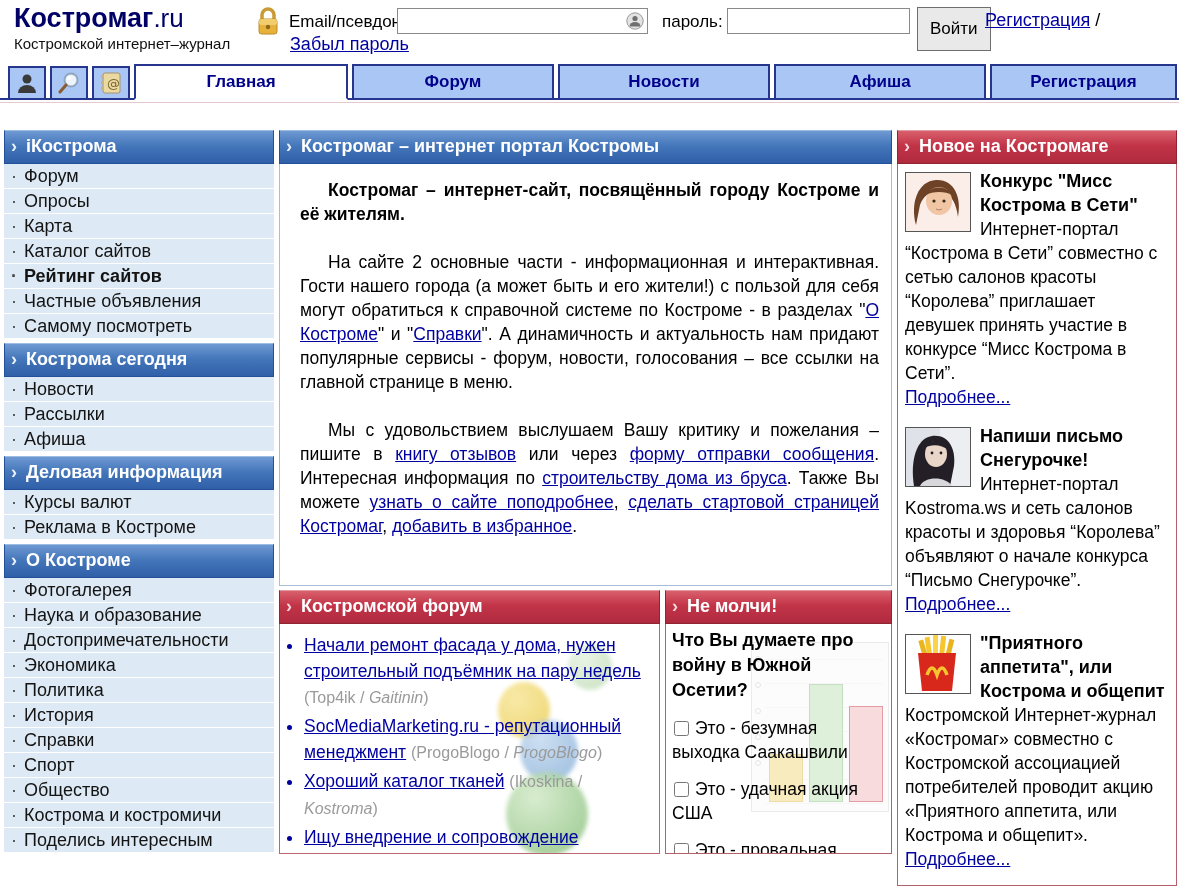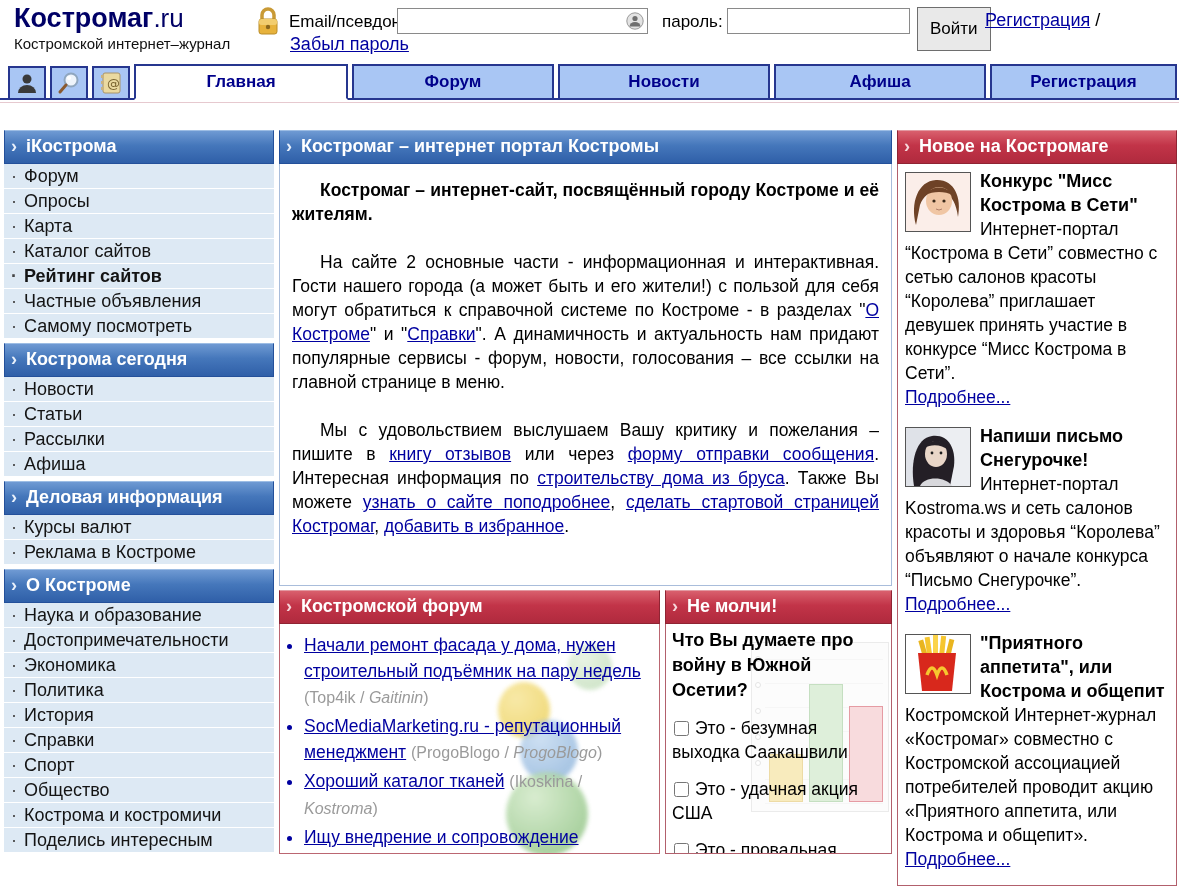--- a/index.html
+++ b/index.html
@@ -57,21 +57,21 @@
 
   
   .side-hdr { margin-top:4px; }
   .side-hdr:first-child { margin-top:0; }
   .side-item { background:#dde9f4; border-bottom:1px solid #fff; padding:2px 6px 2px 7px; font-size:18px; color:#141414; cursor:pointer; line-height:20px; }
   .side-item .b { color:#444; margin-right:7px; }
   .side-item.bold { font-weight:bold; }
 
   
   .article-box { border:1px solid #a9bddb; border-top:none; background:#fff; height:422px; overflow:hidden; padding:14px 12px 8px 12px; }
-  .article-box p { margin:0 0 24px 0; font-size:17.5px; line-height:24px; text-align:justify; text-indent:28px; }
+  .article-box p { margin:0 0 24px 8px; font-size:17.5px; line-height:24px; text-align:justify; text-indent:28px; }
   .article-box p.bold { font-weight:bold; }
   .center-row { display:flex; margin-top:4px; }
   .forum-col { width:381px; flex:none; }
   .poll-col { flex:1; margin-left:5px; }
 
   
   .forum-box { position:relative; border:1px solid #bb6671; border-top:none; background:#fff; height:230px; overflow:hidden; }
   .forum-box ul { position:relative; z-index:1; margin:8px 2px 0 0; padding-left:24px; }
   .forum-box li { font-size:17.5px; line-height:26px; margin-bottom:2px; color:#0000a0; }
   .forum-box li a { font-size:17.5px; }
@@ -188,29 +188,29 @@
     <div class="side-item"><span class="b">·</span><span>Форум</span></div>
     <div class="side-item"><span class="b">·</span><span>Опросы</span></div>
     <div class="side-item"><span class="b">·</span><span>Карта</span></div>
     <div class="side-item"><span class="b">·</span><span>Каталог сайтов</span></div>
     <div class="side-item bold"><span class="b">·</span><span>Рейтинг сайтов</span></div>
     <div class="side-item"><span class="b">·</span><span>Частные объявления</span></div>
     <div class="side-item"><span class="b">·</span><span>Самому посмотреть</span></div>
 
     <div class="side-hdr hdr hdr-blue"><span class="arrow">›</span><span>Кострома сегодня</span></div>
     <div class="side-item"><span class="b">·</span><span>Новости</span></div>
-    <div class="side-item"><span class="b">·</span><span>Статьи</span></div>
     <div class="side-item"><span class="b">·</span><span>Рассылки</span></div>
     <div class="side-item"><span class="b">·</span><span>Афиша</span></div>
 
     <div class="side-hdr hdr hdr-blue"><span class="arrow">›</span><span>Деловая информация</span></div>
     <div class="side-item"><span class="b">·</span><span>Курсы валют</span></div>
     <div class="side-item"><span class="b">·</span><span>Реклама в Костроме</span></div>
 
     <div class="side-hdr hdr hdr-blue"><span class="arrow">›</span><span>О Костроме</span></div>
+    <div class="side-item"><span class="b">·</span><span>Фотогалерея</span></div>
     <div class="side-item"><span class="b">·</span><span>Наука и образование</span></div>
     <div class="side-item"><span class="b">·</span><span>Достопримечательности</span></div>
     <div class="side-item"><span class="b">·</span><span>Экономика</span></div>
     <div class="side-item"><span class="b">·</span><span>Политика</span></div>
     <div class="side-item"><span class="b">·</span><span>История</span></div>
     <div class="side-item"><span class="b">·</span><span>Справки</span></div>
     <div class="side-item"><span class="b">·</span><span>Спорт</span></div>
     <div class="side-item"><span class="b">·</span><span>Общество</span></div>
     <div class="side-item"><span class="b">·</span><span>Кострома и костромичи</span></div>
     <div class="side-item"><span class="b">·</span><span>Поделись интересным</span></div>

